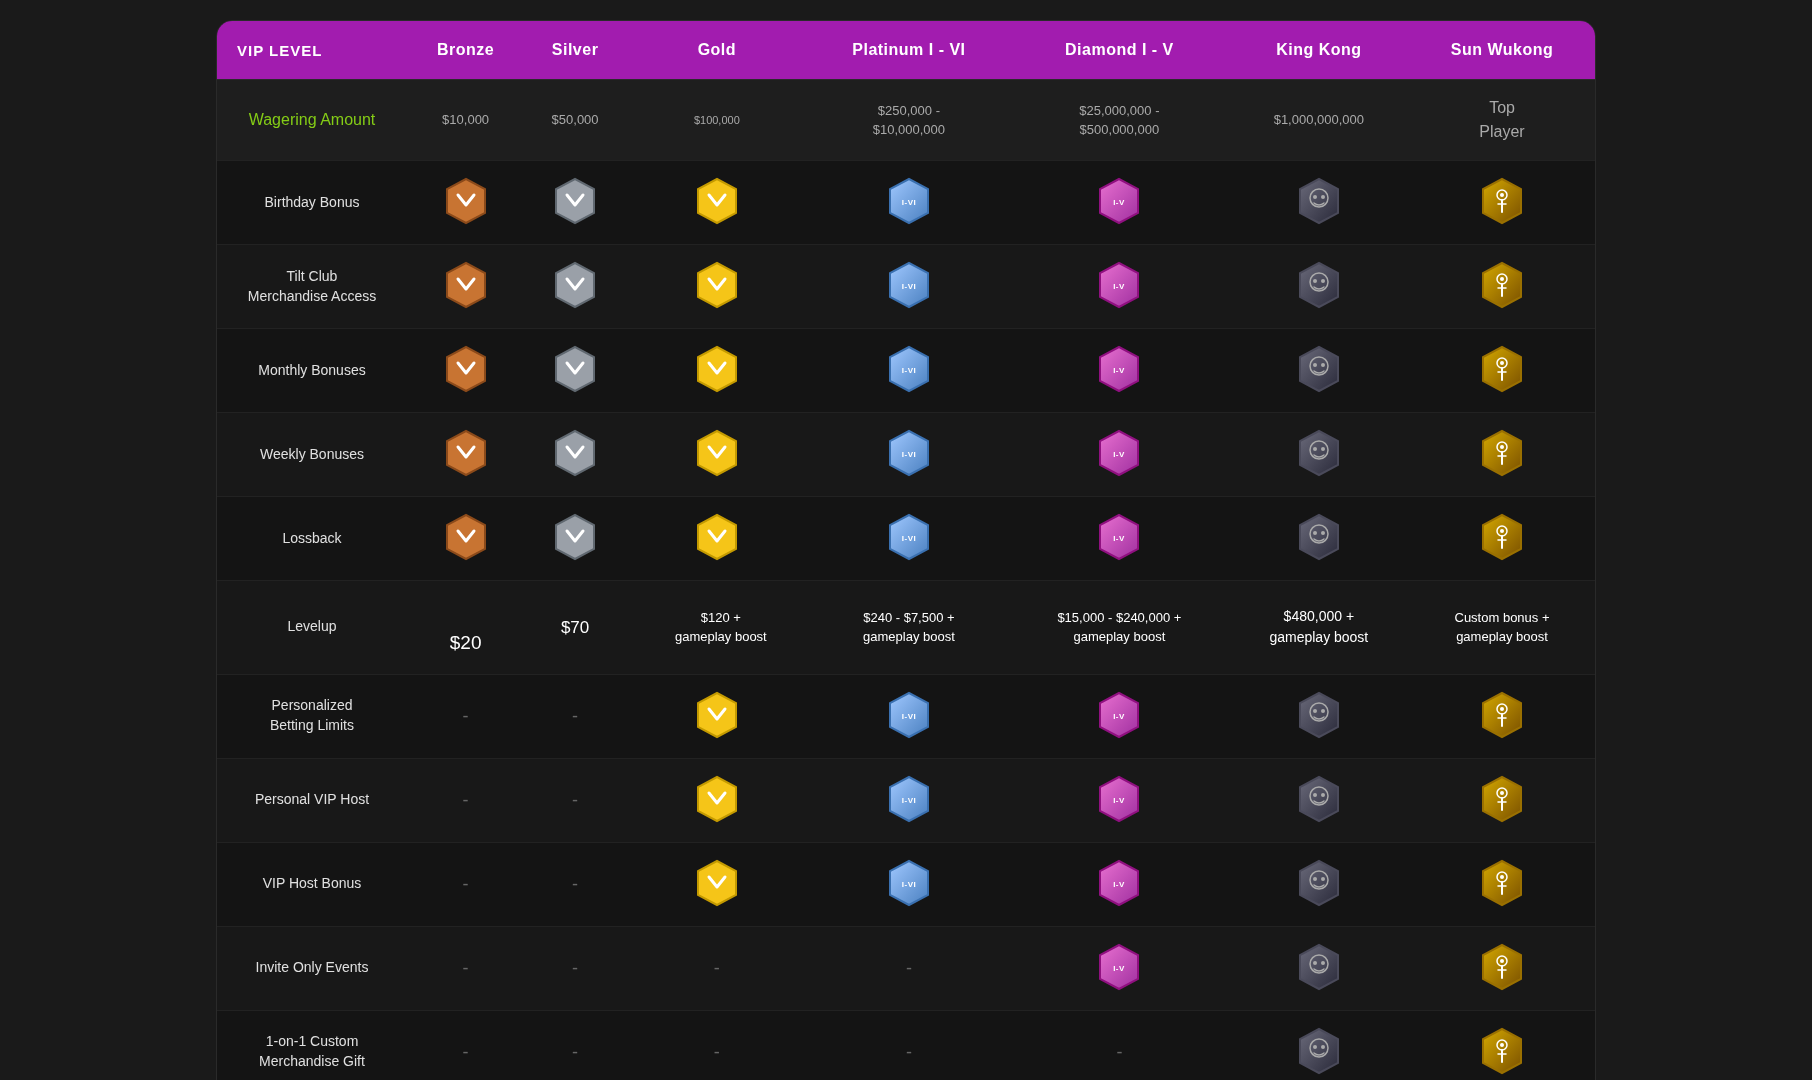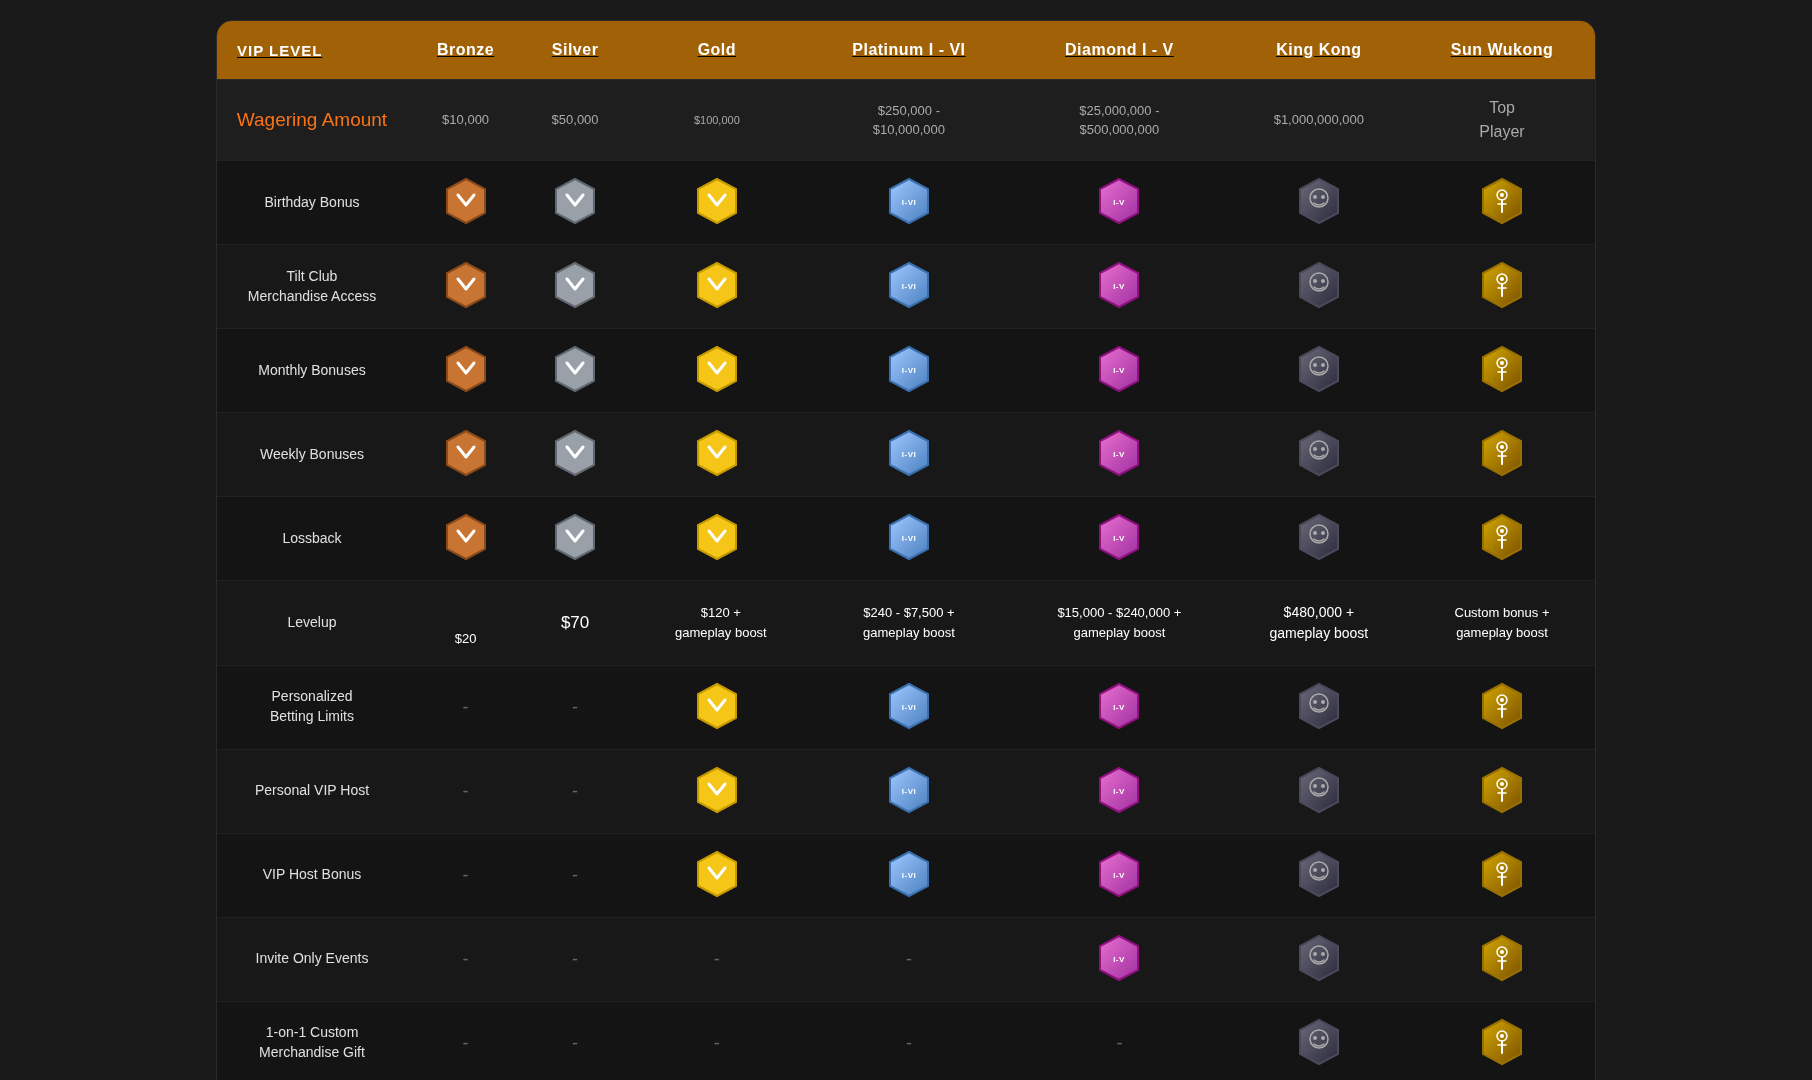--- a/index.html
+++ b/index.html
@@ -17,22 +17,21 @@
       border-radius: 16px;
       overflow: hidden;
       width: 1380px;
       border: 1px solid #2a2a2a;
     }
     table {
       width: 100%;
       border-collapse: collapse;
     }
     thead tr {
-      background: #a16207;
-      text-decoration: underline;
+      background: #a21caf;
     }
     thead th {
       padding: 20px 10px;
       text-align: center;
       color: #fff;
       font-size: 16px;
       font-weight: 700;
       letter-spacing: 0.5px;
       border-bottom: 1px solid #2a2a2a;
     }
@@ -65,22 +64,22 @@
     }
     tbody td:first-child {
       text-align: center;
       padding-left: 16px;
       padding-right: 16px;
       font-size: 14px;
       font-weight: 500;
       color: #e0e0e0;
     }
     .wagering-row td:first-child {
-      color: #f97316;
-      font-size: 19px;
+      color: #84cc16;
+      font-size: 16px;
     }
     .wagering-row td {
       color: #aaa;
       font-size: 13px;
       background: #1e1e1e !important;
     }
     .dash {
       color: #666;
       font-size: 18px;
     }
@@ -503,21 +502,21 @@
       <polygon points="21,2 40,12 40,36 21,46 2,36 2,12" fill="url(#sw-grad)" stroke="#9a7000" stroke-width="2"></polygon>
       <circle cx="21" cy="18" r="5" fill="none" stroke="#fff" stroke-width="1.5"></circle>
       <circle cx="21" cy="18" r="2" fill="#fff"></circle>
       <line x1="21" y1="23" x2="21" y2="35" stroke="#fff" stroke-width="2" stroke-linecap="round"></line>
       <line x1="17" y1="27" x2="25" y2="27" stroke="#fff" stroke-width="1.5" stroke-linecap="round"></line>
     </svg>
             </span></td>
         </tr>
         <tr>
           <td style="text-align: center; line-height: 1.4;">Levelup</td>
-          <td><span style="line-height: 1.5; display: inline-block; font-size: 13px; margin-top: 32px;">$20</span></td>
+          <td><span style="line-height: 1.5; display: inline-block; font-size: 19px; margin-top: 32px;">$20</span></td>
           <td><span style="line-height: 1.5; display: inline-block; font-size: 17px;">$70</span></td>
           <td><span style="line-height: 1.5; display: inline-block; font-size: 13px; margin-left: 8px;">$120 +<br>gameplay boost</span></td>
           <td><span style="line-height: 1.5; display: inline-block; font-size: 13px;">$240 - $7,500 +<br>gameplay boost</span></td>
           <td><span style="line-height: 1.5; display: inline-block; font-size: 13px;">$15,000 - $240,000 +<br>gameplay boost</span></td>
           <td><span style="line-height: 1.5; display: inline-block; font-size: 14px;">$480,000 +<br>gameplay boost</span></td>
           <td><span style="line-height: 1.5; display: inline-block; font-size: 13px;">Custom bonus +<br>gameplay boost</span></td>
         </tr>
         <tr>
           <td style="text-align: center; line-height: 1.4;">Personalized<br>Betting Limits</td>
           <td><span class="dash">-</span></td>

